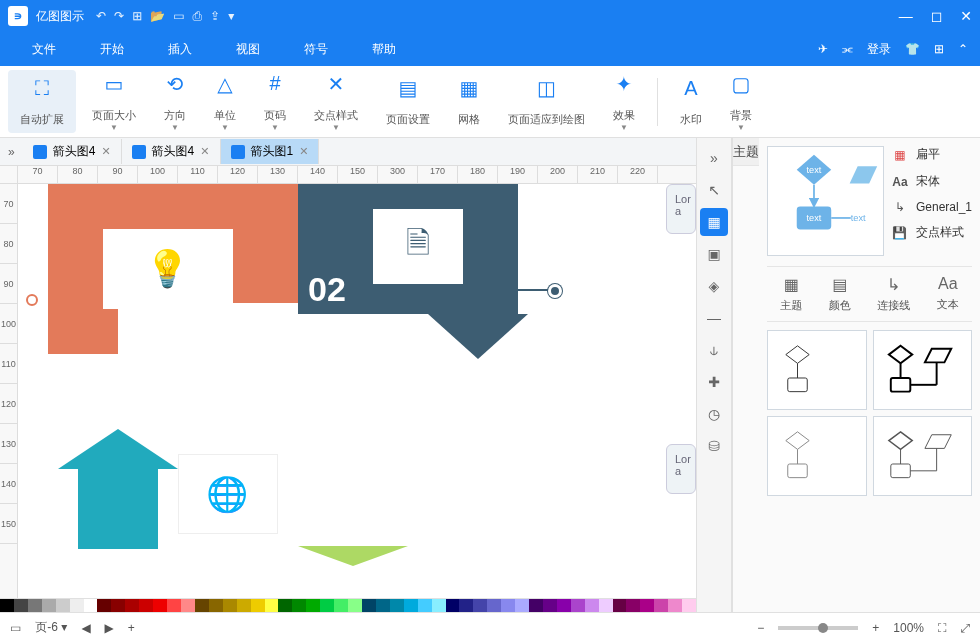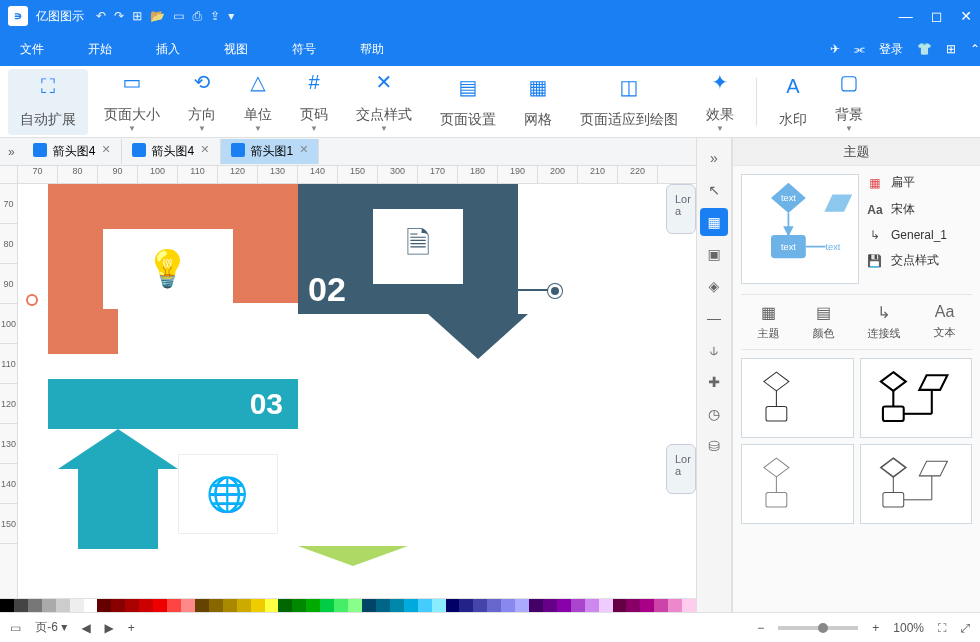--- a/index.html
+++ b/index.html
@@ -8,40 +8,40 @@
 
 .titlebar { height: 32px; background: #1a7ff2; display: flex; align-items: center; color: #fff; padding: 0 8px; }
 .titlebar .logo { width: 20px; height: 20px; background: #fff; border-radius: 3px; display: flex; align-items: center; justify-content: center; color: #1a7ff2; font-weight: bold; margin-right: 8px; }
 .titlebar .app-name { margin-right: 12px; }
 .titlebar .qat { display: flex; gap: 8px; }
 .titlebar .qat span { cursor: pointer; opacity: 0.9; }
 .titlebar .spacer { flex: 1; }
 .titlebar .winbtns { display: flex; gap: 18px; font-size: 14px; }
 
 
-.menubar { height: 34px; background: #1a7ff2; display: flex; align-items: center; padding: 0 0; gap: 4px; }
+.menubar { height: 34px; background: #1a7ff2; display: flex; align-items: center; padding: 0 12px; gap: 4px; }
 .menubar .tab { padding: 7px 20px; color: #fff; cursor: pointer; }
 .menubar .tab.active { background: #fff; color: #333; border-radius: 4px 4px 0 0; }
 .menubar .spacer { flex: 1; }
 .menubar .right-icons { display: flex; gap: 14px; color: #fff; align-items: center; }
 
 
 .ribbon { height: 72px; background: #fff; border-bottom: 1px solid #e0e0e0; display: flex; align-items: center; padding: 0 8px; gap: 4px; }
 .ribbon .group { display: flex; flex-direction: column; align-items: center; padding: 6px 12px; cursor: pointer; position: relative; }
 .ribbon .group.first { background: #e8f0f8; border-radius: 4px; }
 .ribbon .group .gicon { font-size: 20px; color: #1a7ff2; height: 24px; display:flex; align-items:center; }
-.ribbon .group .glabel { font-size: 14px; color: #555; margin-top: 12px; }
+.ribbon .group .glabel { font-size: 11px; color: #555; margin-top: 12px; }
 .ribbon .sep { width: 1px; height: 48px; background: #e0e0e0; margin: 0 6px; }
 .ribbon .dd { font-size: 8px; color: #888; }
 
 
 .content-row { display: flex; height: calc(642px - 32px - 34px - 72px - 30px); }
 .doctabs-row { height: 28px; background: #f3f5f7; border-bottom: 1px solid #ddd; display: flex; align-items: center; }
 .doctabs-row .expand { padding: 0 8px; color: #666; }
-.doctab { display: flex; align-items: flex-start; padding: 4px 10px; gap: 6px; cursor: pointer; border-right:1px solid #ddd;}
+.doctab { display: flex; align-items: center; padding: 4px 10px; gap: 6px; cursor: pointer; border-right:1px solid #ddd;}
 .doctab.active { background: #b8daf7; }
 .doctab .dicon { width: 14px; height: 14px; background: #1a7ff2; border-radius: 2px; display:inline-block; }
 .doctab .close { color: #888; font-size: 11px; }
 
 
 .canvas-pane { flex: 1; display: flex; flex-direction: column; background:#fff; position:relative;}
 .ruler-h { height: 18px; background: #f8f8f8; border-bottom:1px solid #ddd; display:flex; font-size:9px; color:#666; overflow:hidden;}
 .ruler-h span { width:40px; text-align:center; border-right:1px solid #ddd; flex-shrink:0;}
 .canvas-body { flex:1; display:flex; overflow:hidden;}
 .ruler-v { width:18px; background:#f8f8f8; border-right:1px solid #ddd; display:flex; flex-direction:column; font-size:9px; color:#666;}
@@ -79,21 +79,21 @@
 .lbl1 { top:0; height:50px; }
 .lbl2 { top:260px; height:50px; }
 .tri5 { position:absolute; left:280px; top:362px; width:0; height:0; border-left:55px solid transparent; border-right:55px solid transparent; border-top:20px solid #add964;}
 
 
 .iconrail { width: 36px; background:#f5f5f5; border-left:1px solid #e0e0e0; border-right:1px solid #e0e0e0; display:flex; flex-direction:column; align-items:center; padding-top:6px; gap:4px;}
 .iconrail .rbtn { width:28px; height:28px; display:flex; align-items:center; justify-content:center; color:#666; cursor:pointer; border-radius:4px; font-size:14px;}
 .iconrail .rbtn.active { background:#1a7ff2; color:#fff;}
 
 
-.rightpanel { width: 248px; background:#fafafa; border-left:1px solid #e0e0e0; display:flex; flex-direction:column;}
+.rightpanel { width: 248px; background:#fafafa; border-left:1px solid #e0e0e0; display:flex; flex-direction:row;}
 .rp-title { height:28px; display:flex; align-items:center; justify-content:center; font-size:13px; color:#444; border-bottom:1px solid #e5e5e5; background:#f0f0f0;}
 .rp-body { flex:1; overflow:auto; padding:8px; }
 .preview-row { display:flex; gap:8px; margin-bottom:10px;}
 .preview { width:118px; height:110px; border:1px solid #d0d8e0; background:#fff; display:flex; align-items:center; justify-content:center; position:relative;}
 .side-opts { display:flex; flex-direction:column; gap:10px; font-size:12px; color:#333;}
 .side-opts .row { display:flex; align-items:center; gap:8px;}
 .side-opts .ic { width:16px; display:inline-flex; justify-content:center; color:#555;}
 .cat-tabs { display:flex; justify-content:space-around; padding:8px 0; border-top:1px solid #e5e5e5; border-bottom:1px solid #e5e5e5; margin-bottom:8px;}
 .cat-tab { display:flex; flex-direction:column; align-items:center; gap:4px; font-size:11px; color:#555; cursor:pointer;}
 .cat-tab .cicon { font-size:16px; color:#666;}
@@ -275,23 +275,20 @@
         <div class="dot3" style="left:8px; top:110px;"></div>
         <div class="arrow-box box2">
           <div class="arrow2"></div>
             <div class="arrow2tri"></div>
           <div class="inner2">🗎</div>
           <div class="num2">02</div>
           <div class="line2"></div>
             <div class="dot2"></div>
         </div>
         <div class="arrow-box box3">
-          <div class="bar3">
-              <span>03</span>
-            </div>
           <div class="arrow3tri"></div>
             <div class="arrow3"></div>
           <div class="inner3">🌐</div>
         </div>
         <div class="tri5"></div>
         <div class="label-box lbl1">Lor a</div>
         <div class="label-box lbl2">Lor a</div>
       </div>
     </div>
     <div class="colorbar" id="colorbar">

